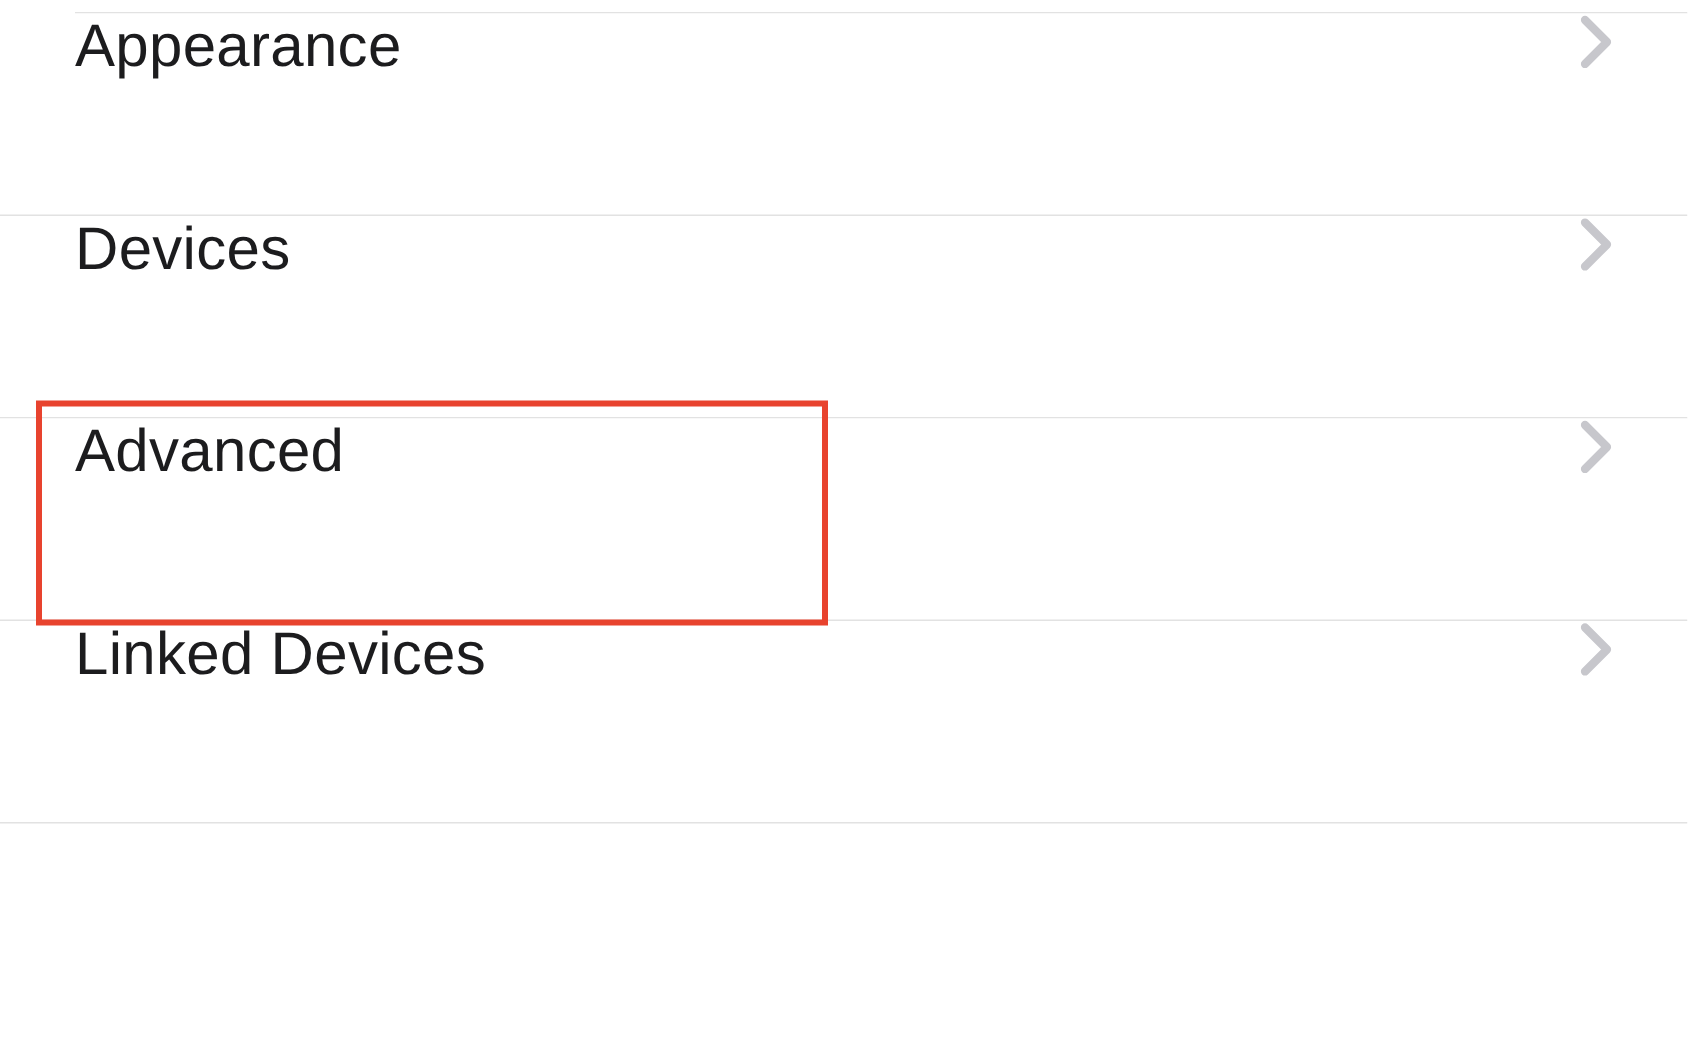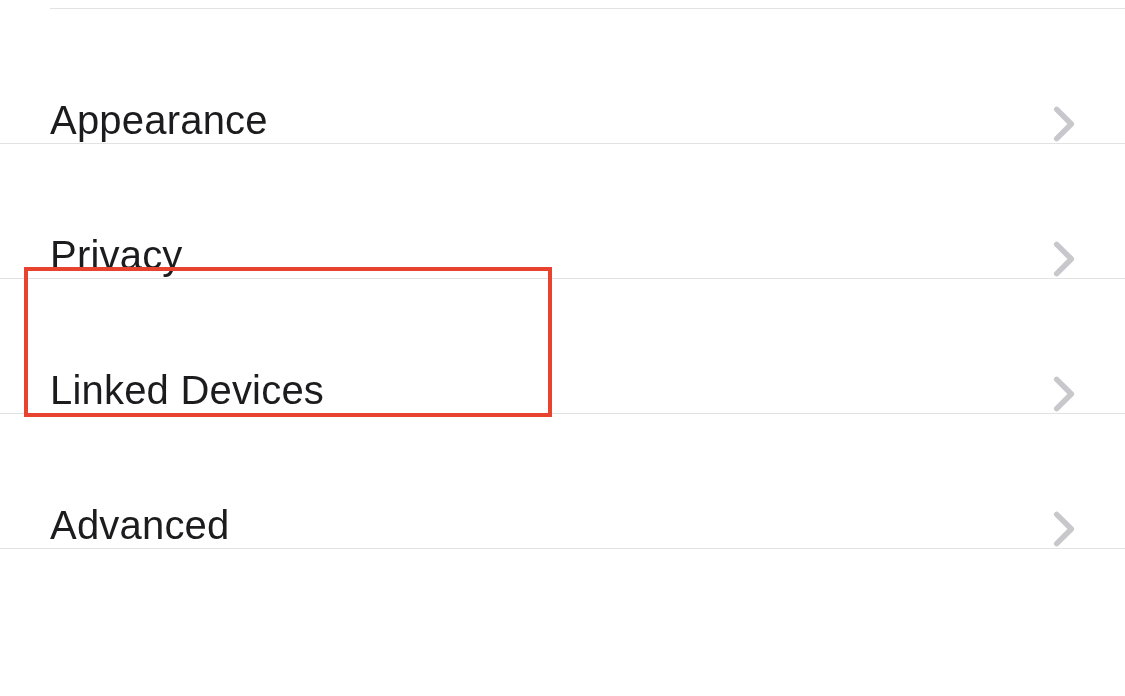--- a/index.html
+++ b/index.html
@@ -13,21 +13,21 @@
       width: 1125px;
       height: 696px;
       overflow: hidden;
     }
     .settings-list {
       width: 100%;
       padding: 0;
     }
     .settings-item {
       display: flex;
-      align-items: flex-end;
+      align-items: flex-start;
       justify-content: space-between;
       height: 135px;
       padding: 0 50px 0 50px;
       border-bottom: 1px solid #e2e2e2;
       cursor: pointer;
       background: #ffffff;
     }
     .settings-list::before {
       content: "";
       display: block;
@@ -70,40 +70,40 @@
   <div class="settings-item">
     <span class="label">Appearance</span>
     <span class="chevron">
       <svg viewBox="0 0 12 20" fill="none">
           <path d="M2 2 L10 10 L2 18" stroke="#c7c7cc" stroke-width="3" stroke-linecap="round" stroke-linejoin="round"></path>
         </svg>
     </span>
   </div>
 
   <div class="settings-item">
-    <span class="label">Privacy</span>
+    <span class="label">Devices</span>
     <span class="chevron">
       <svg viewBox="0 0 12 20" fill="none">
           <path d="M2 2 L10 10 L2 18" stroke="#c7c7cc" stroke-width="3" stroke-linecap="round" stroke-linejoin="round"></path>
         </svg>
     </span>
   </div>
 
 
   <div class="settings-item">
-    <span class="label">Linked Devices</span>
+    <span class="label">Advanced</span>
     <span class="chevron">
       <svg viewBox="0 0 12 20" fill="none">
           <path d="M2 2 L10 10 L2 18" stroke="#c7c7cc" stroke-width="3" stroke-linecap="round" stroke-linejoin="round"></path>
         </svg>
     </span>
   </div>
 
   <div class="settings-item">
-    <span class="label">Advanced</span>
+    <span class="label">Linked Devices</span>
     <span class="chevron">
       <svg viewBox="0 0 12 20" fill="none">
           <path d="M2 2 L10 10 L2 18" stroke="#c7c7cc" stroke-width="3" stroke-linecap="round" stroke-linejoin="round"></path>
         </svg>
     </span>
   </div>
 
 </div>
 
 <div class="highlight-box"></div>

